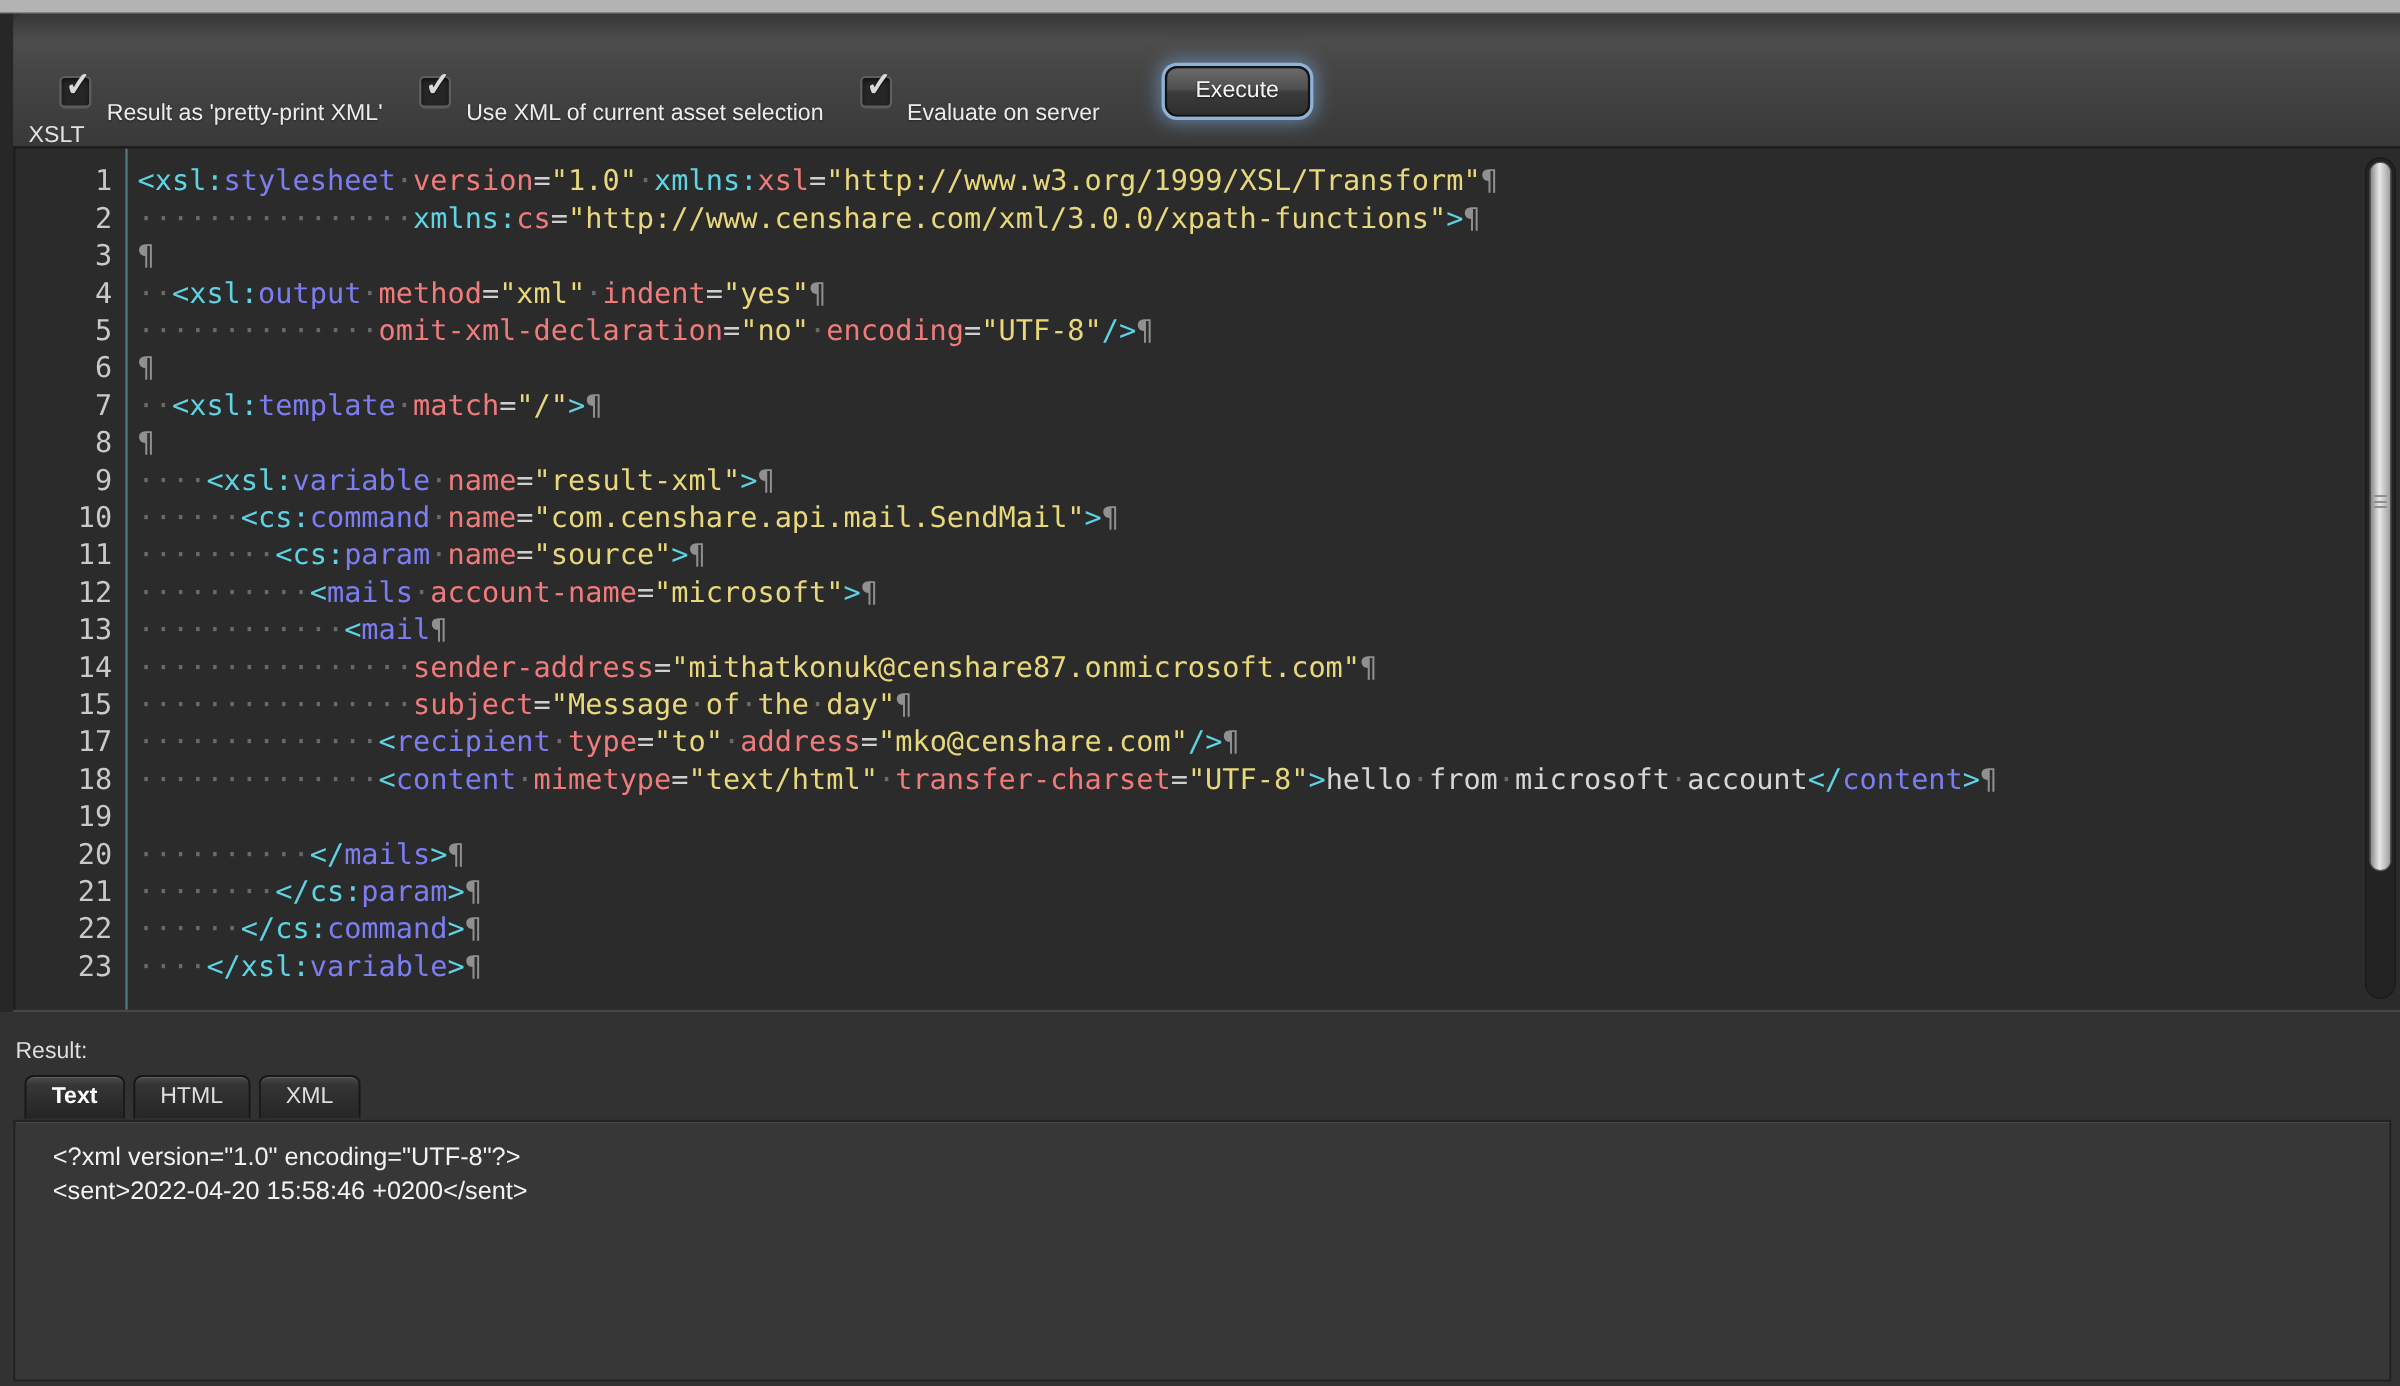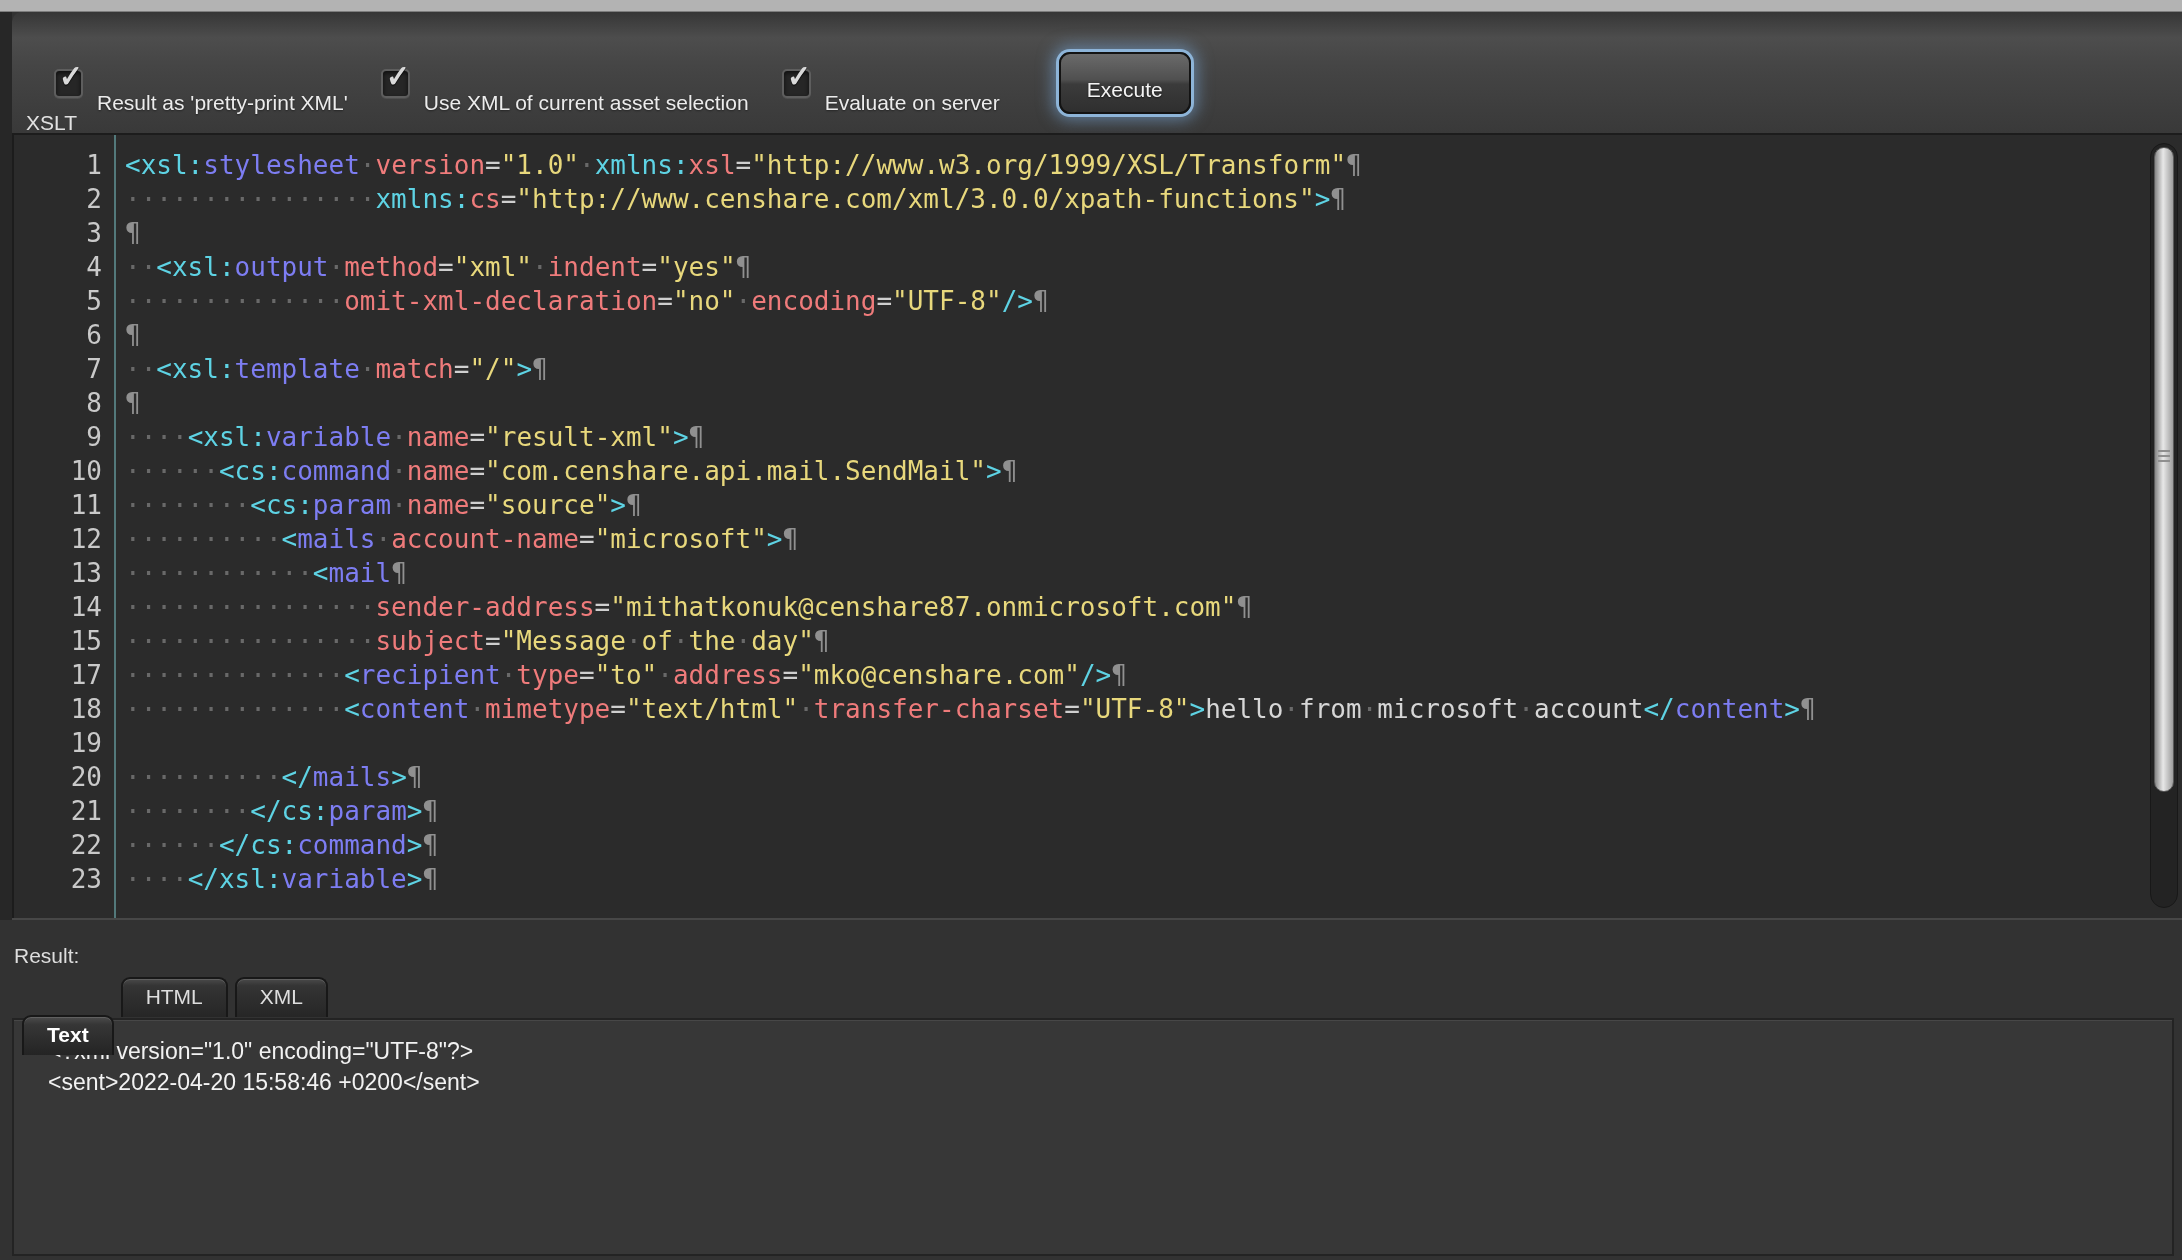--- a/index.html
+++ b/index.html
@@ -22,21 +22,21 @@
     width:25px;height:25px;background:#262626;border:2px solid #5e5e5e;border-radius:5px;
     box-shadow:inset 0 2px 4px rgba(0,0,0,.65), 0 1px 0 rgba(255,255,255,.08);
     position:relative;margin-right:14px;flex:0 0 auto;
   }
   .cb-mark{
     position:absolute;left:2px;top:-13px;font-size:31px;font-weight:bold;color:#d9d9d9;
     text-shadow:0 1px 1px #000;transform:scaleX(.92);
   }
   .cb-label{font-size:21px;color:#ececec;text-shadow:0 1px 2px rgba(0,0,0,.45);white-space:nowrap;margin-top:40px;}
   #execute-btn{
-    margin-left:26px;padding:24px 26px 10px;font-size:21px;color:#f4f4f4;
+    margin-left:26px;padding:8px 26px 10px;font-size:21px;color:#f4f4f4;
     font-family:"Liberation Sans",sans-serif;
     background:linear-gradient(180deg,#6a6a6a 0%,#505050 44%,#3b3b3b 52%,#2f2f2f 100%);
     border:2px solid #131313;border-radius:11px;cursor:pointer;
     box-shadow:0 0 0 3px #8db4d8, 0 0 16px 6px rgba(125,175,225,.55);
     text-shadow:0 1px 2px rgba(0,0,0,.6);
   }
   #xslt-label{position:absolute;left:14px;top:100px;font-size:21px;color:#e2e2e2;}
   
   #editor{
     position:absolute;left:12px;top:133px;right:0;height:785px;box-sizing:border-box;
@@ -77,21 +77,20 @@
   #tabs{position:absolute;left:22px;top:977px;display:flex;align-items:flex-start;z-index:2;}
   .tab{
     margin-right:7px;padding:6px 23px 8px;font-size:21px;color:#dedede;white-space:nowrap;
     background:linear-gradient(180deg,#4a4a4a 0%,#343434 18%,#262626 100%);
     border:2px solid #181818;border-bottom:none;border-radius:9px 9px 0 0;
     box-shadow:inset 0 1px 0 #606060;cursor:pointer;
   }
   .tab.active{
     font-weight:bold;color:#ffffff;
     background:linear-gradient(180deg,#4c4c4c 0%,#363636 20%,#242424 100%);
-    margin-top:38px;
   }
   #result-panel{
     position:absolute;left:12px;top:1018px;right:8px;bottom:4px;box-sizing:border-box;
     background:#373737;border:2px solid #232323;box-shadow:inset 0 1px 0 #474747;
   }
   #result-output{padding:16px 10px 0 34px;font-size:23px;line-height:31px;color:#f2f2f2;}
   .out-line{white-space:pre;}
 </style>
 </head>
 <body>

